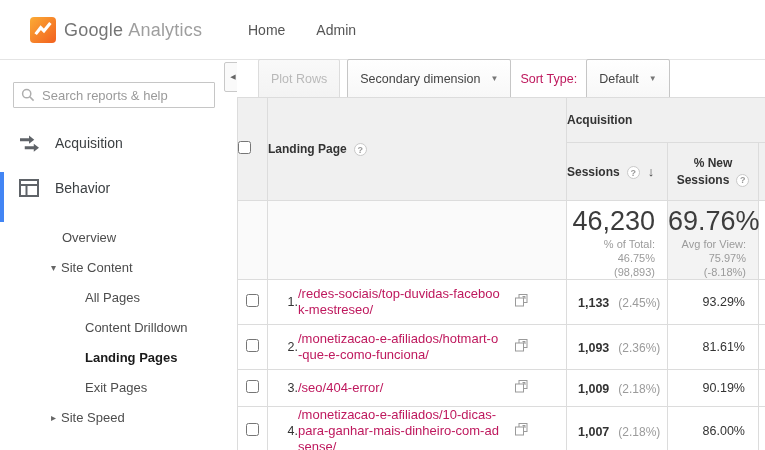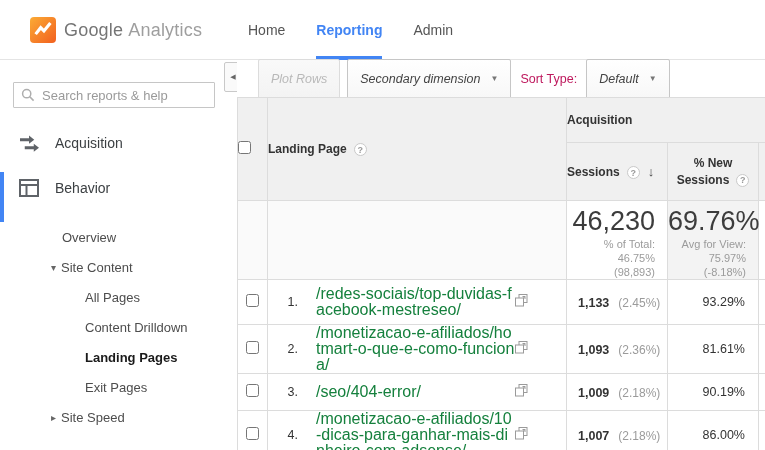--- a/index.html
+++ b/index.html
@@ -52,21 +52,21 @@
                   background:#fafafa; border:1px solid #c9c9c9; border-radius:2px;
                   display:flex; align-items:center; justify-content:center; cursor:pointer; }
   .collapse-glyph { font-size:7px; color:#666; }
 
   
   .main { position:absolute; left:237px; top:60px; width:528px; height:390px; }
   .toolbar { position:absolute; left:0; top:0; width:528px; height:37px;
              display:flex; align-items:center; padding-left:21px; background:#fff; }
   .btn { height:40px; display:inline-flex; align-items:center; padding:0 12px;
          border:1px solid #c6c6c6; border-radius:2px; font-size:12.5px; color:#444;
-         background:linear-gradient(#ffffff,#f7f7f7); cursor:pointer;font-style:italic; }
+         background:linear-gradient(#ffffff,#f7f7f7); cursor:pointer; }
   .btn.disabled { color:#b9b9b9; border-color:#dcdcdc;
                   background:linear-gradient(#f9f9f9,#f3f3f3); cursor:default; }
   .btn .caret-down { font-size:8px; color:#777; margin-left:10px; }
   .tb-gap { width:7px; }
   .sort-label { font-size:12.5px; color:#be185d; margin:0 9px 0 9px; }
 
   
   table.report { position:absolute; left:0; top:37px; width:528px;
                  border-collapse:collapse; table-layout:fixed; }
   col.c-check { width:30px; } col.c-landing { width:299px; }
@@ -90,22 +90,22 @@
   .sort-arrow { font-size:13px; font-weight:bold; color:#444; margin-left:8px; cursor:pointer; }
   td.cell-check { text-align:center; }
   td.cell-summary-blank { background:#fafafa; }
   td.cell-summary-sessions { background:#fff; text-align:right; padding:7px 12px 0 0; vertical-align:top; }
   td.cell-summary-new { background:#f3f3f3; text-align:right; padding:7px 12px 0 0; vertical-align:top; }
   .big-val { font-size:27px; color:#3c3c3c; line-height:26px; margin-bottom:3px; }
   .sub-note { font-size:11px; color:#9b9b9b; line-height:14px; }
   td.cell-landing { background:#fff; }
   .landing-inner { display:flex; align-items:center; padding:0 38px 0 10px; }
   .rank { width:20px; text-align:right; font-size:12.5px; color:#333; flex:none; }
-  .page-link { margin-left:18px; width:202px; font-size:16px; line-height:16px;
-               color:#15803d; text-decoration:none; word-break:break-all; cursor:pointer; }
+  .page-link { margin-left:0; width:202px; font-size:13px; line-height:16px;
+               color:#be185d; text-decoration:none; word-break:break-all; cursor:pointer; }
   .ext-icon { margin-left:auto; flex:none; cursor:pointer; }
   td.cell-sessions { background:#fff; padding-left:11px; }
   .sess-num { font-size:12.5px; font-weight:bold; color:#333; }
   .sess-pct { font-size:12px; color:#9b9b9b; margin-left:9px; }
   td.cell-new { background:#fff; text-align:right; padding-right:13px; font-size:12.5px; color:#333; }
   td.cell-sliver { background:#fff; }
   th.cell-sliver-h { background:#f0f0f0; }
   input[type=checkbox] { width:13px; height:13px; margin:0; cursor:pointer; }
 </style>
 </head>
@@ -120,24 +120,20 @@
           <polyline points="5,17.5 10.5,10.5 14,14 21,5.5" fill="none" stroke="#ffffff" stroke-width="3.4"></polyline>
         </svg>
       </div>
       <div class="brand-text">
         <span class="brand-word1">Google</span><span class="brand-word2">Analytics</span>
       </div>
     </div>
     <div class="topnav">
       <div class="topnav-item">
         <span>Home</span>
-      </div>
-      <div class="topnav-item active">
-        <span>Reporting</span>
-        <div class="nav-underline"></div>
       </div>
       <div class="topnav-item">
         <span>Admin</span>
       </div>
     </div>
   </div>
 
   <div class="sidebar">
     <div class="search-wrap">
       <span class="search-icon-holder">

